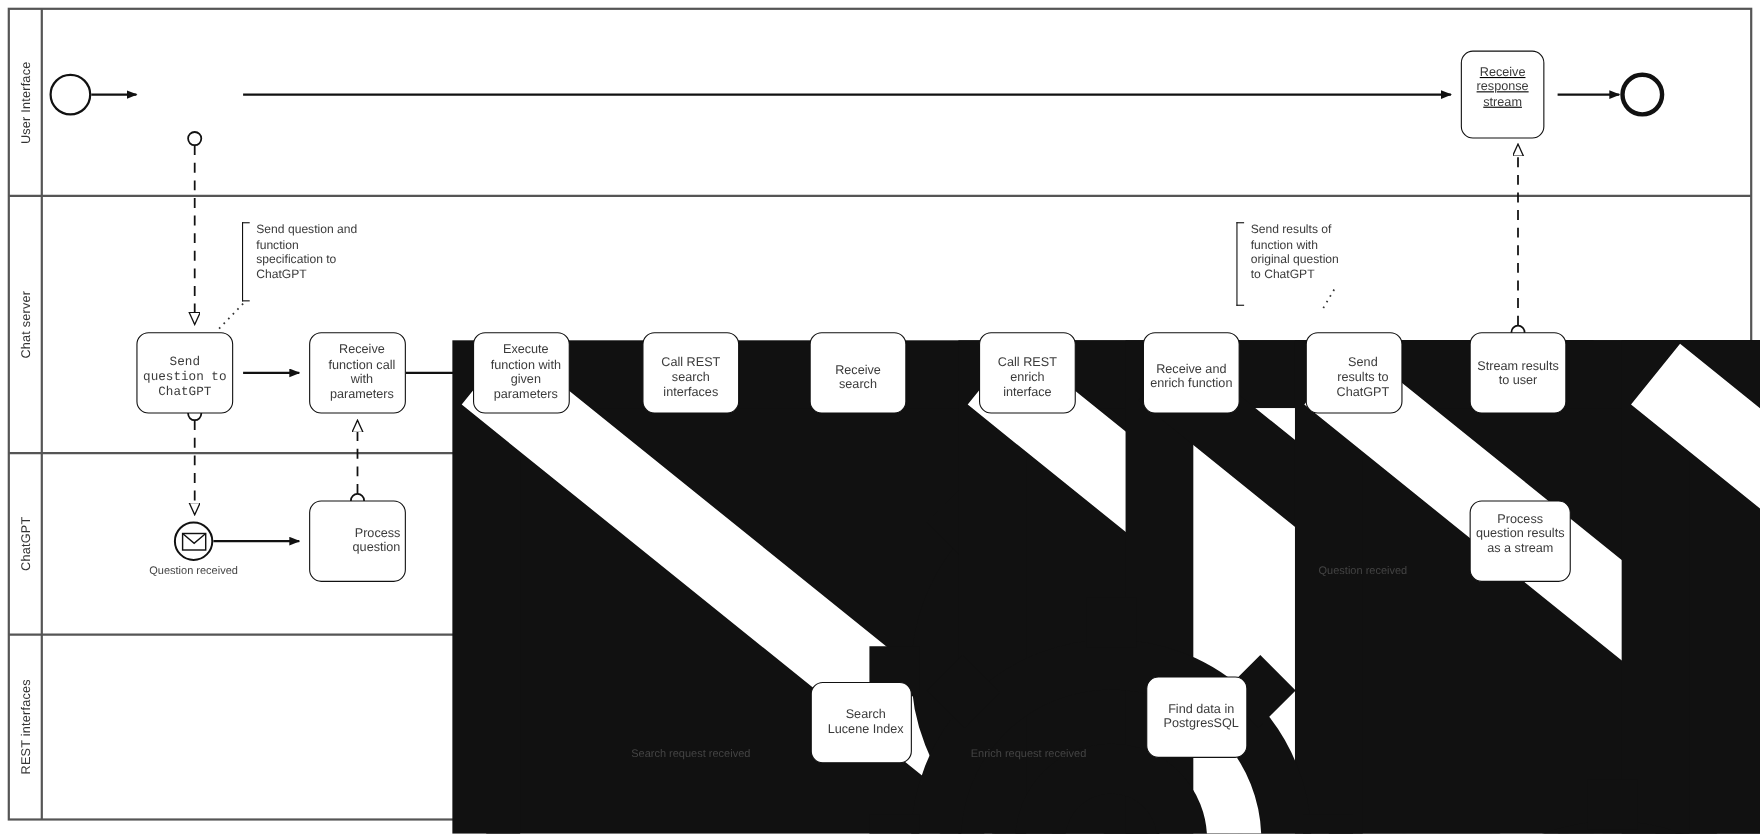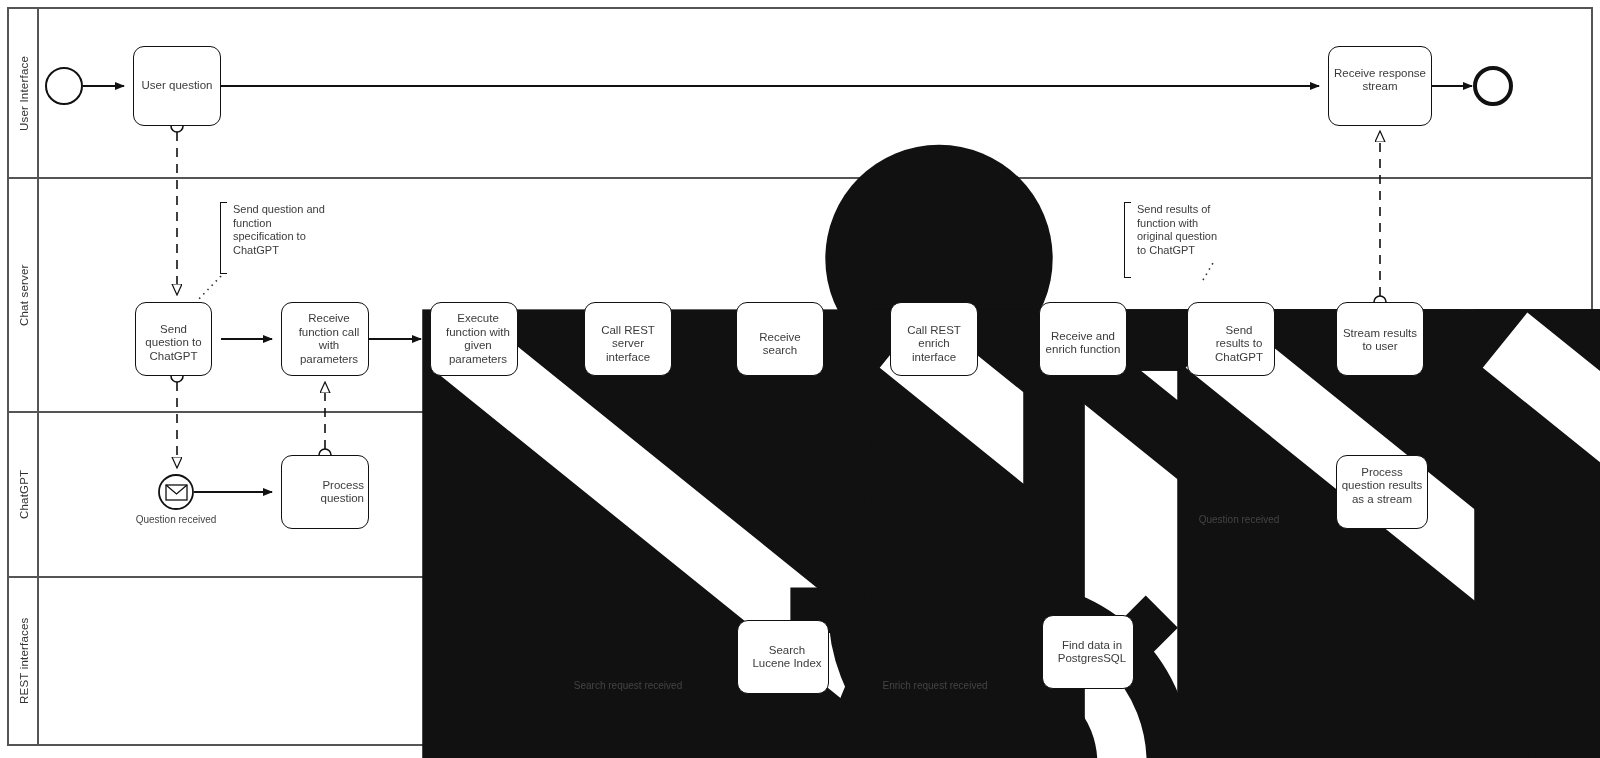--- a/index.html
+++ b/index.html
@@ -143,42 +143,32 @@
       <path d="M221,276 L197,301"></path>
       <path d="M1203,280 L1213,263"></path>
     </g>
   </svg>
 
   <div class="lane-label" style="left:10px;top:8px;width:28px;height:170px;">User Interface</div>
   <div class="lane-label" style="left:10px;top:178px;width:28px;height:234px;">Chat server</div>
   <div class="lane-label" style="left:10px;top:412px;width:28px;height:165px;">ChatGPT</div>
   <div class="lane-label" style="left:10px;top:577px;width:28px;height:168px;">REST interfaces</div>
 
-  <div class="task" style="left:133px;top:46px;width:88px;height:80px;">
-    <span class="tlabel">User question</span>
-    <span class="icon" style="left:5px;top:3px;">
-      <svg width="20" height="20" viewBox="0 0 20 20">
-        <circle cx="10" cy="5.5" r="3" fill="#111"></circle>
-        <path d="M3.5,17 L3.5,12.5 C3.5,10 6,9 10,9 C14,9 16.5,10 16.5,12.5 L16.5,17" fill="none" stroke="#111" stroke-width="1.2"></path>
-        <line x1="3.5" y1="17" x2="16.5" y2="17" stroke="#111" stroke-width="1.2"></line>
-      </svg>
-    </span>
-  </div>
-
-  <div class="task" style="left:1328px;top:46px;width:104px;height:80px;">
+
+  <div class="task" style="left:1328px;top:46px;width:76px;height:80px;text-decoration:underline;">
     <span class="tlabel" style="margin-bottom:12px;">Receive response stream</span>
     <span class="icon" style="left:50%;margin-left:-9px;bottom:4px;">
       <svg width="18" height="18" viewBox="0 0 18 18">
         <path d="M14,9 A5.5,5.5 0 1 1 8.5,3.5" fill="none" stroke="#111" stroke-width="1.6"></path>
         <path d="M11.5,1 L8.5,3.6 L11.6,6" fill="#111" stroke="#111" stroke-width="1.1"></path>
       </svg>
     </span>
   </div>
 
-  <div class="task" style="left:135px;top:302px;width:77px;height:74px;">
+  <div class="task" style="left:124px;top:302px;width:88px;height:74px;font-family:Liberation Mono, monospace;">
     <span class="tlabel" style="margin-top:8px;">Send question to ChatGPT</span>
     <span class="icon" style="left:5px;top:4px;">
       <svg width="22" height="16" viewBox="0 0 22 16">
         <rect x="0.7" y="0.7" width="20.6" height="14.6" fill="#111" stroke="#111" stroke-width="1.3"></rect>
         <path d="M0.7,0.7 L11,9 L21.3,0.7" fill="none" stroke="#fff" stroke-width="1.5"></path>
       </svg>
     </span>
   </div>
 
   <div class="task" style="left:281px;top:302px;width:88px;height:74px;">
@@ -209,21 +199,21 @@
                    M4,4 L4.9,4.9 M11.1,11.1 L12,12 M12,4 L11.1,4.9 M4.9,11.1 L4,12"></path>
           <circle cx="13.5" cy="13" r="3.2"></circle>
             <circle cx="13.5" cy="13" r="1.3"></circle>
           <path d="M13.5,9.1 L13.5,9.9 M13.5,16.1 L13.5,16.9 M9.6,13 L10.4,13 M16.6,13 L17.4,13"></path>
         </g>
       </svg>
     </span>
   </div>
 
   <div class="task" style="left:584px;top:302px;width:88px;height:74px;">
-    <span class="tlabel" style="margin-top:10px;">Call REST server interface</span>
+    <span class="tlabel" style="margin-top:10px;">Call REST search interfaces</span>
     <span class="icon" style="left:5px;top:4px;">
       <svg width="22" height="16" viewBox="0 0 22 16">
         <rect x="0.7" y="0.7" width="20.6" height="14.6" fill="#111" stroke="#111" stroke-width="1.3"></rect>
         <path d="M0.7,0.7 L11,9 L21.3,0.7" fill="none" stroke="#fff" stroke-width="1.5"></path>
       </svg>
     </span>
   </div>
 
   <div class="task" style="left:736px;top:302px;width:88px;height:74px;">
     <span class="tlabel" style="margin-top:10px;">Receive search</span>

